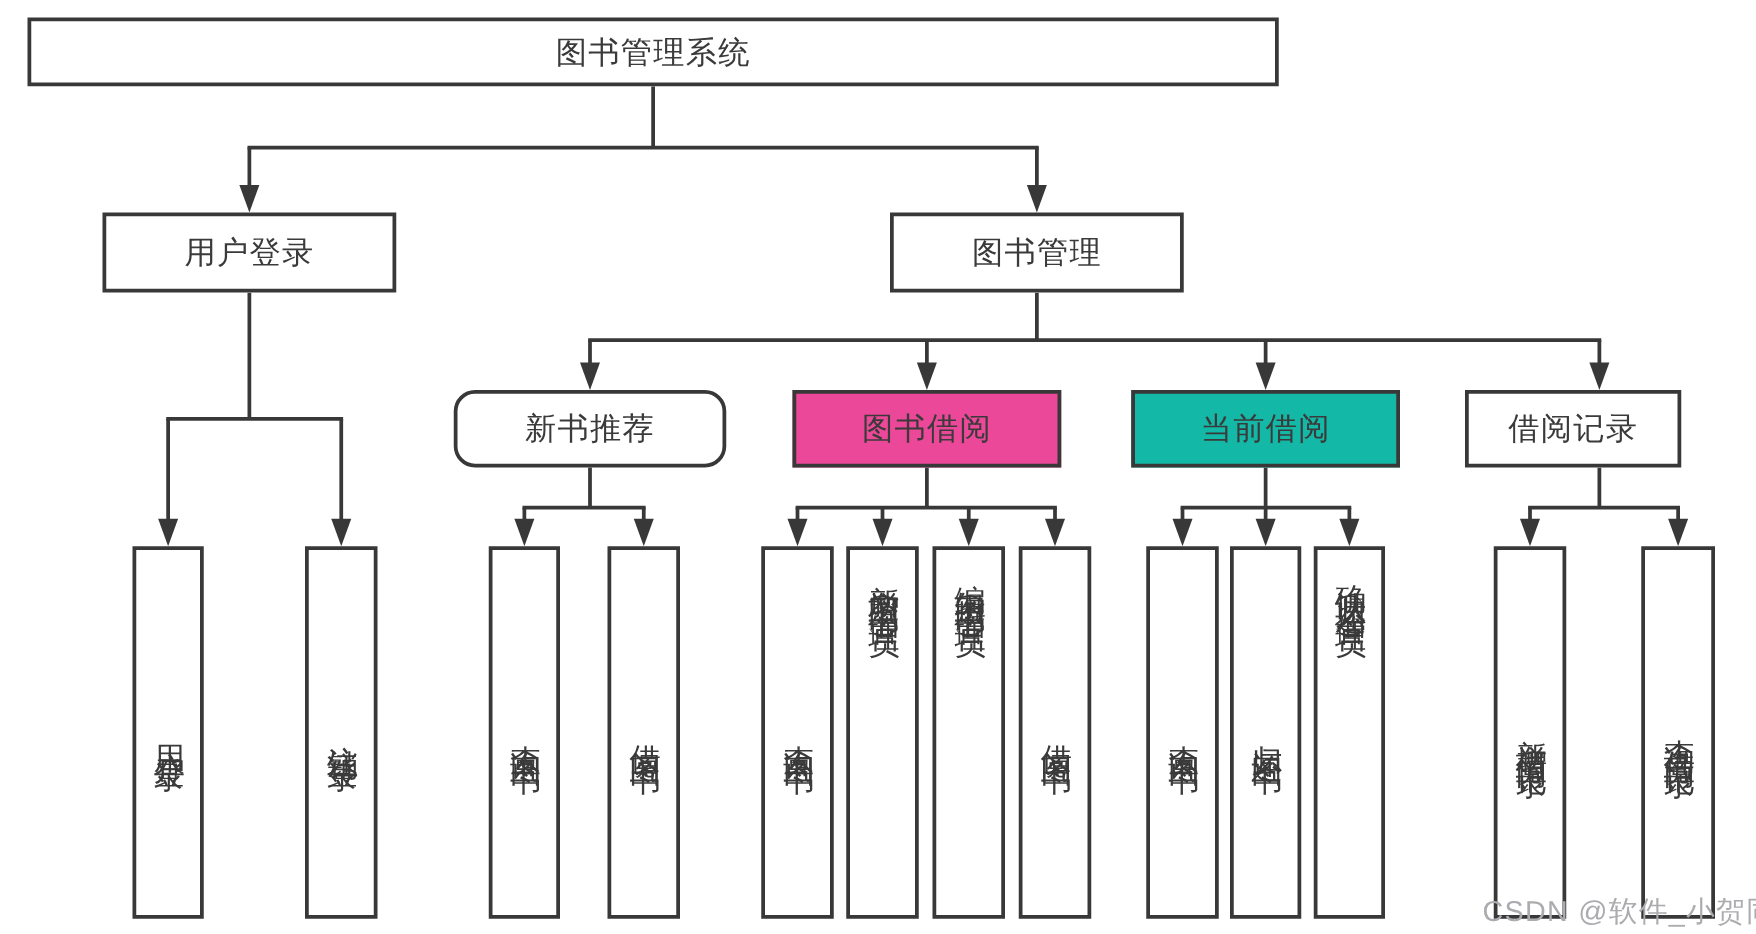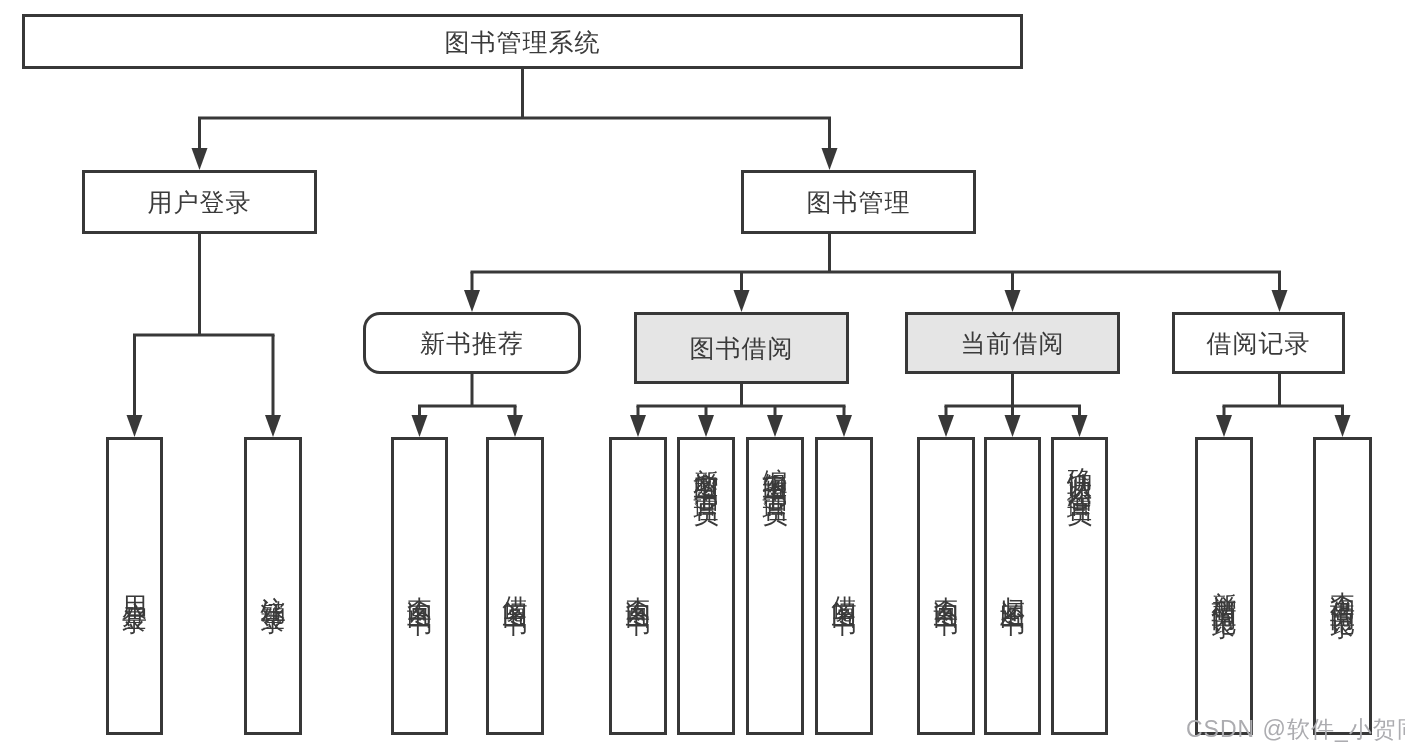--- a/index.html
+++ b/index.html
@@ -80,24 +80,24 @@
       <line x1="1222.5" y1="406" x2="1344" y2="406" stroke="#383838" stroke-width="3"></line>
       <line x1="1224" y1="406" x2="1224" y2="419" stroke="#383838" stroke-width="3"></line>
       <path d="M 1216 415 L 1232 415 L 1224 437 Z" fill="#383838"></path>
       <line x1="1342.5" y1="406" x2="1342.5" y2="419" stroke="#383838" stroke-width="3"></line>
       <path d="M 1334.5 415 L 1350.5 415 L 1342.5 437 Z" fill="#383838"></path>
     </svg>
 
   <div id="watermark" style="color: rgb(172, 172, 176);">CSDN @软件_小贺同学</div>
 <div class="node" style="left: 22px; top: 14px; width: 1001px; height: 55px; border-color: rgb(56, 56, 56); background: rgb(255, 255, 255); color: rgb(58, 58, 58);">图书管理系统</div>
     <div class="node" style="left: 82px; top: 170px; width: 235px; height: 64px; border-color: rgb(56, 56, 56); background: rgb(255, 255, 255); color: rgb(58, 58, 58);">用户登录</div>
-    <div class="node" style="left: 712px; top: 170px; width: 235px; height: 64px; border-color: rgb(56, 56, 56); background: rgb(255, 255, 255); color: rgb(58, 58, 58); margin-left: 29px;">图书管理</div>
+    <div class="node" style="left: 712px; top: 170px; width: 235px; height: 64px; border-color: rgb(56, 56, 56); background: rgb(255, 255, 255); color: rgb(58, 58, 58);">图书管理</div>
     <div class="node" style="left: 363px; top: 312px; width: 218px; height: 62px; border-color: rgb(56, 56, 56); background: rgb(255, 255, 255); color: rgb(58, 58, 58); border-radius: 17px;">新书推荐</div>
-    <div class="node" style="left: 634px; top: 312px; width: 215px; height: 72px; border-color: rgb(56, 56, 56); background: #e5e5e5; color: rgb(58, 58, 58);">图书借阅</div>
-    <div class="node" style="left: 905px; top: 312px; width: 215px; height: 62px; border-color: rgb(56, 56, 56); background: #e5e5e5; color: rgb(58, 58, 58);">当前借阅</div>
+    <div class="node" style="left: 634px; top: 312px; width: 215px; height: 62px; border-color: rgb(56, 56, 56); background: #ec4899; color: rgb(58, 58, 58);">图书借阅</div>
+    <div class="node" style="left: 905px; top: 312px; width: 215px; height: 62px; border-color: rgb(56, 56, 56); background: #14b8a6; color: rgb(58, 58, 58);">当前借阅</div>
     <div class="node" style="left: 1172px; top: 312px; width: 173px; height: 62px; border-color: rgb(56, 56, 56); background: rgb(255, 255, 255); color: rgb(58, 58, 58);">借阅记录</div>
     <div class="node vertical" style="left: 106px; top: 437px; width: 57px; height: 298px; border-color: rgb(56, 56, 56); background: rgb(255, 255, 255); color: rgb(58, 58, 58);">用户登录</div>
     <div class="node vertical" style="left: 244px; top: 437px; width: 58px; height: 298px; border-color: rgb(56, 56, 56); background: rgb(255, 255, 255); color: rgb(58, 58, 58);">注销登录</div>
     <div class="node vertical" style="left: 391px; top: 437px; width: 57px; height: 298px; border-color: rgb(56, 56, 56); background: rgb(255, 255, 255); color: rgb(58, 58, 58);">查询图书</div>
     <div class="node vertical" style="left: 486px; top: 437px; width: 58px; height: 298px; border-color: rgb(56, 56, 56); background: rgb(255, 255, 255); color: rgb(58, 58, 58);">借阅图书</div>
     <div class="node vertical" style="left: 609px; top: 437px; width: 58px; height: 298px; border-color: rgb(56, 56, 56); background: rgb(255, 255, 255); color: rgb(58, 58, 58);">查询图书</div>
     <div class="node vertical top" style="left: 677px; top: 437px; width: 58px; height: 298px; border-color: rgb(56, 56, 56); background: rgb(255, 255, 255); color: rgb(58, 58, 58);">新增图书（管理员）</div>
     <div class="node vertical top" style="left: 746px; top: 437px; width: 58px; height: 298px; border-color: rgb(56, 56, 56); background: rgb(255, 255, 255); color: rgb(58, 58, 58);">编辑图书（管理员）</div>
     <div class="node vertical" style="left: 815px; top: 437px; width: 58px; height: 298px; border-color: rgb(56, 56, 56); background: rgb(255, 255, 255); color: rgb(58, 58, 58);">借阅图书</div>
     <div class="node vertical" style="left: 917px; top: 437px; width: 58px; height: 298px; border-color: rgb(56, 56, 56); background: rgb(255, 255, 255); color: rgb(58, 58, 58);">查询图书</div>

